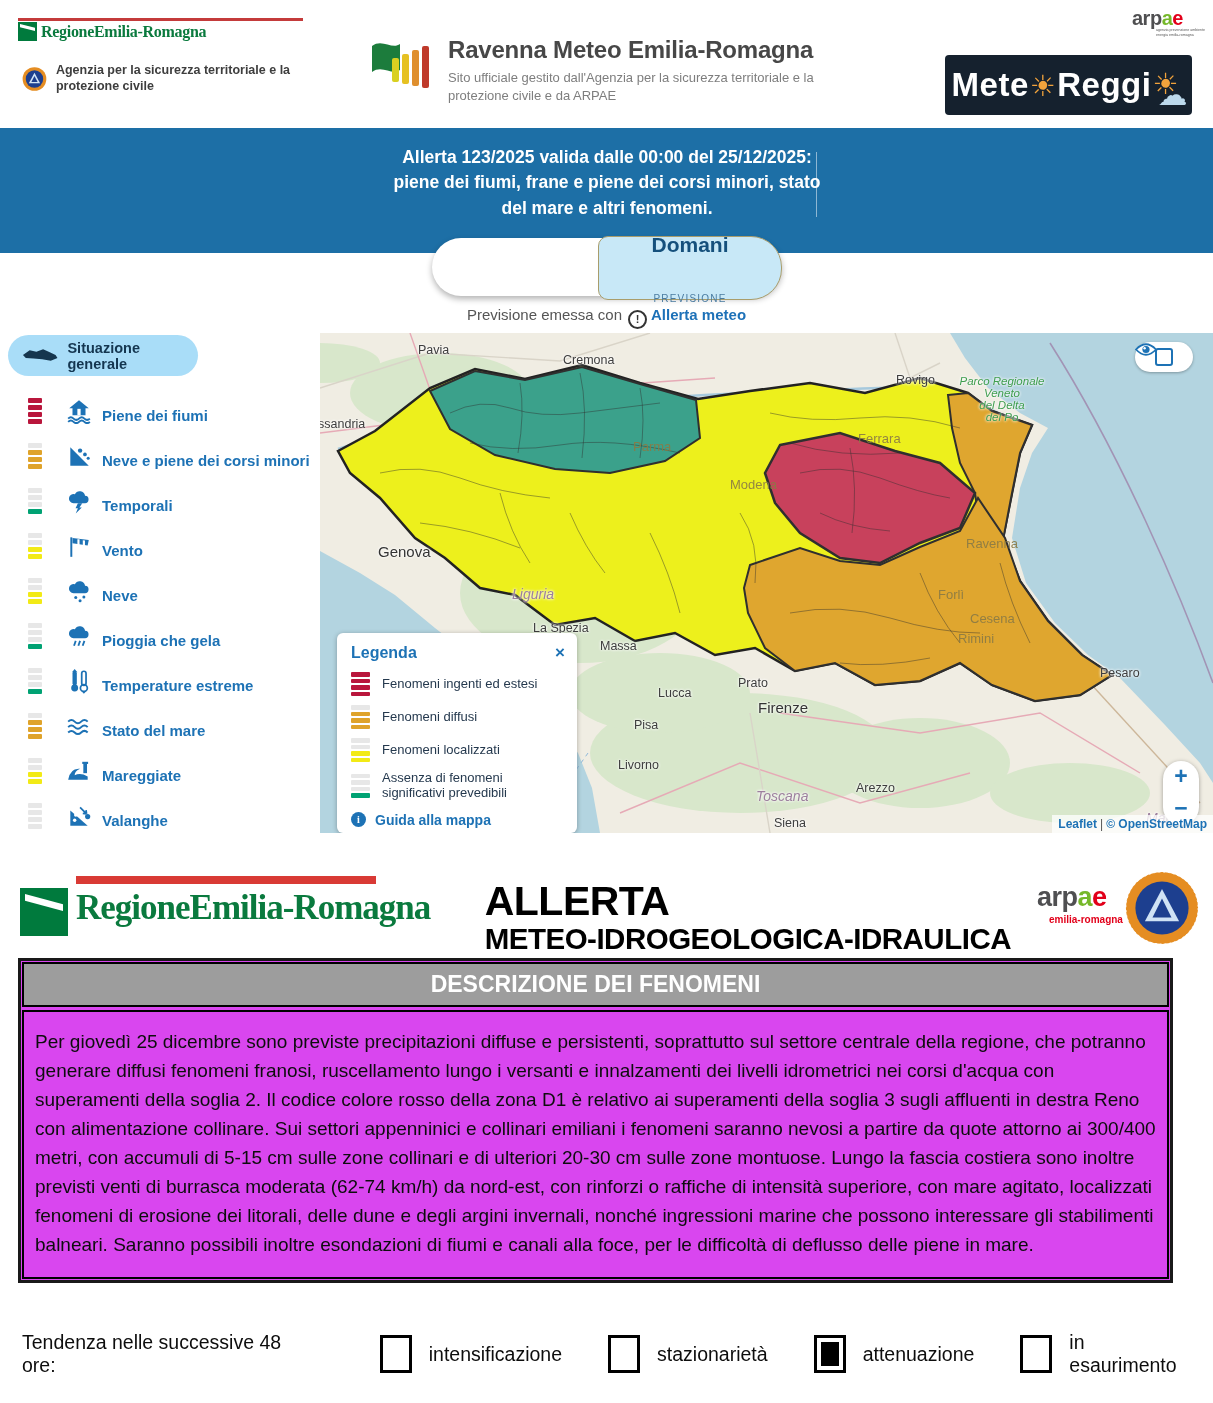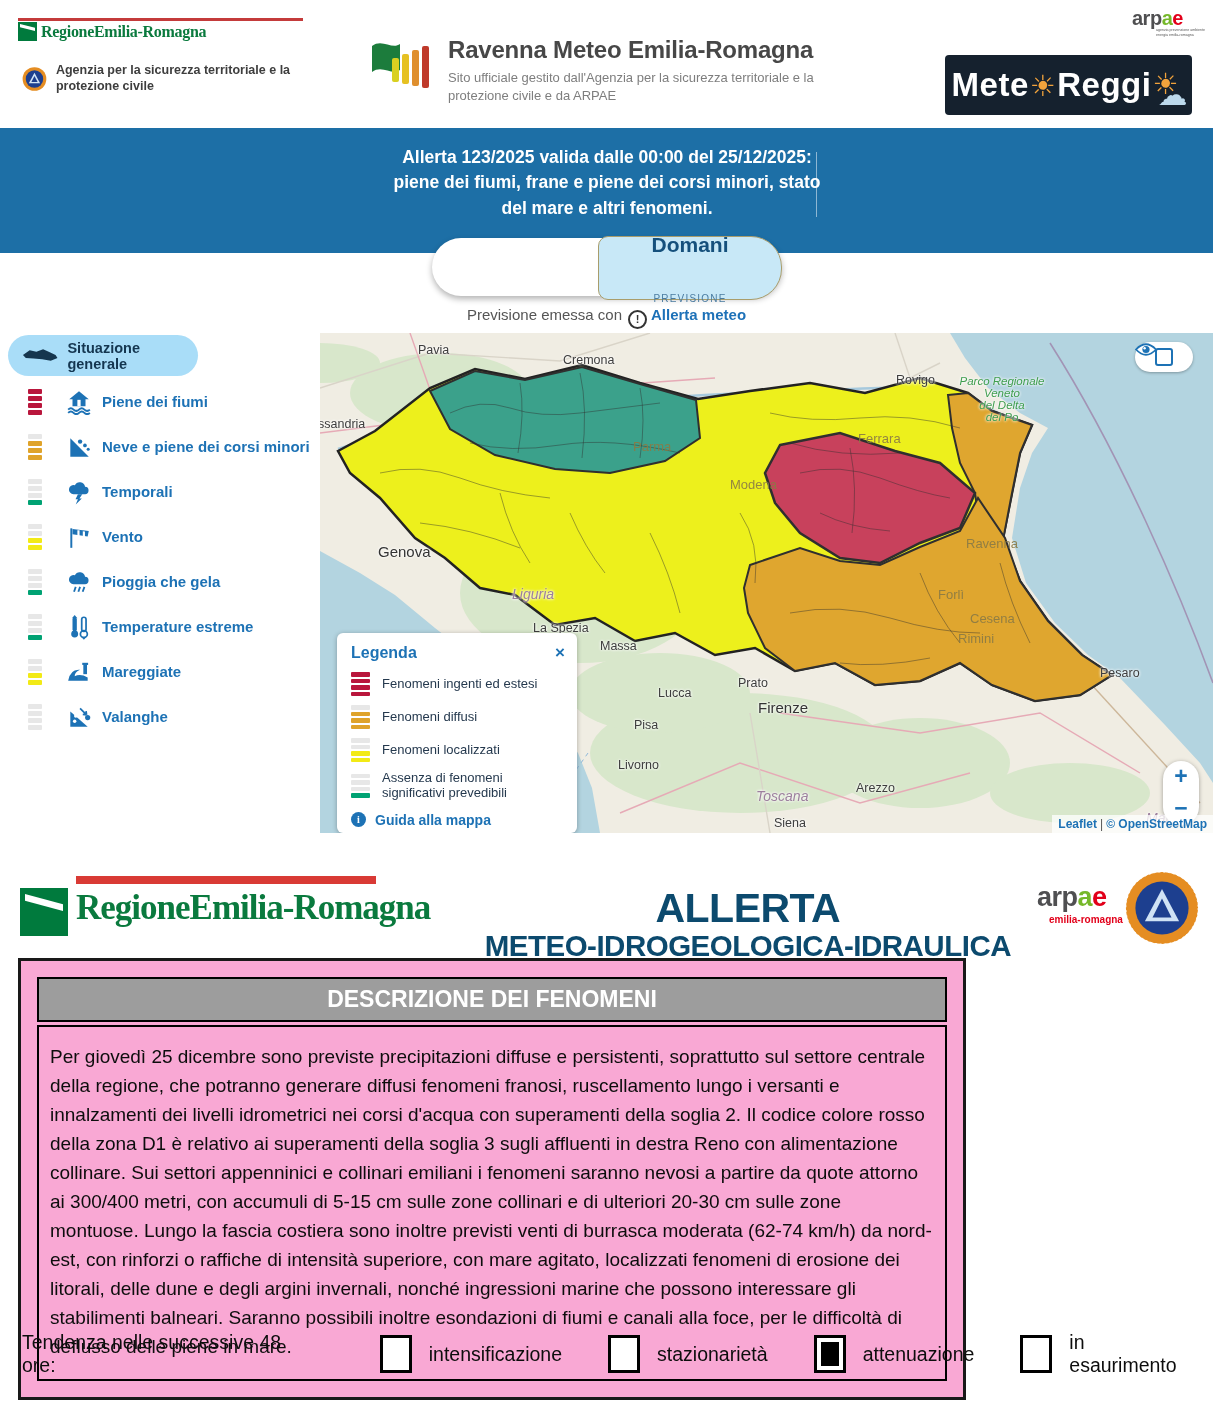--- a/index.html
+++ b/index.html
@@ -52,21 +52,21 @@
       font-size:11px;font-weight:bold;line-height:15px;color:#333;vertical-align:-3px;margin:0 4px 0 6px;}
   .note .lnk{color:#1d71b8;font-weight:bold;}
 
   
   .main{position:absolute;left:0;top:333px;width:1213px;height:500px;}
   .sidebar{position:absolute;left:0;top:0;width:320px;height:500px;background:#fff;}
   .sb-active{position:absolute;left:8px;top:2px;width:190px;height:41px;background:#a9ddf8;border-radius:21px;
       display:flex;align-items:center;gap:9px;padding:0 0 0 14px;box-sizing:border-box;cursor:pointer;}
   .sb-active .lbl{font-size:14.5px;font-weight:bold;color:#143650;}
   .sb-list{position:absolute;left:0;top:46px;width:320px;}
-  .sb-item{height:45px;display:flex;align-items:center;cursor:pointer;}
+  .sb-item{height:45px;display:flex;align-items:flex-end;cursor:pointer;}
   .sb-item .bars{margin-left:28px;width:14px;}
   .sb-item .icon{margin-left:22px;width:30px;text-align:center;}
   .sb-item .lbl{margin-left:8px;font-size:15px;font-weight:bold;color:#1d72b5;}
   .bars{display:flex;flex-direction:column;gap:2px;}
   .bars i{display:block;width:14px;height:5px;border-radius:1px;}
 
   
   .map{position:absolute;left:320px;top:0;width:893px;height:500px;overflow:hidden;background:#f0ede3;}
   .map svg{position:absolute;left:0;top:0;}
   .map-label{position:absolute;font-size:12.5px;color:#3d3d3d;text-shadow:0 0 3px #fff,0 0 3px #fff;white-space:pre-line;}
@@ -101,29 +101,29 @@
 
   
   .doc-logos{position:absolute;left:0;top:866px;width:1213px;height:90px;}
   .rer-doc{position:absolute;left:20px;top:8px;}
   .rer-doc .redbar{position:absolute;left:56px;top:2px;width:300px;height:8px;background:#d93a35;}
   .rer-doc .sq{position:absolute;left:0;top:14px;width:48px;height:48px;background:#007a3d;}
   .rer-doc .sq:after{content:"";position:absolute;left:5px;top:6px;width:38px;height:17px;background:#fff;
       clip-path:polygon(0 0,100% 60%,100% 100%,0 40%);}
   .rer-doc .word{position:absolute;left:56px;top:14px;font-family:"Liberation Serif",serif;font-weight:bold;
       color:#0a7a3e;font-size:35px;letter-spacing:-1px;white-space:nowrap;}
-  .allerta-title{position:absolute;right:202px;top:20px;text-align:center;color:#0c4a6e;line-height:1.08;}
+  .allerta-title{position:absolute;right:202px;top:13px;text-align:left;color:#000000;line-height:1.08;}
   .allerta-title .l1{font-size:41px;font-weight:bold;letter-spacing:-0.5px;}
   .allerta-title .l2{font-size:29.5px;font-weight:bold;letter-spacing:-0.5px;}
   .arpae-doc{position:absolute;left:1037px;top:18px;line-height:1;}
   .arpae-doc .arpae-word{font-size:27px;}
   .arpae-doc .sub{font-size:10px;color:#e2001a;font-weight:bold;margin-top:4px;margin-left:12px;text-align:center;}
   .pc-badge{position:absolute;left:1124px;top:4px;}
-  .doc-frame{position:absolute;left:18px;top:958px;width:948px;border:3px solid #191919;box-sizing:border-box;
-      background:#f9a8d4;padding:16px;}
+  .doc-frame{position:absolute;left:18px;top:958px;width:1155px;border:3px solid #191919;box-sizing:border-box;
+      background:#d946ef;padding:1px;}
   .doc-title{border:2px solid #000;background:#9d9d9d;height:41px;display:flex;align-items:center;justify-content:center;
       color:#fff;font-weight:bold;font-size:23px;letter-spacing:0px;}
   .doc-body{border:2px solid #000;margin-top:3px;padding:15px 11px 18px 11px;font-size:19px;line-height:29px;
       color:#0d0d0d;text-align:left;}
   .tendenza{position:absolute;left:22px;top:1332px;width:1175px;height:44px;display:flex;align-items:center;
       font-size:19.5px;color:#0d0d0d;}
   .tendenza .cap{margin-right:14px;}
   .opt{display:flex;align-items:center;gap:17px;margin-left:46px;}
   .opt:first-of-type{margin-left:12px;}
   .cb{width:26px;height:32px;border:3px solid #000;background:#fff;position:relative;flex:0 0 auto;cursor:pointer;}
@@ -278,20 +278,37 @@
             <svg class="ic" width="26" height="26" viewBox="0 0 24 24" fill="#1d72b5">
                 <rect x="4" y="4" width="1.8" height="18"></rect>
                 <polygon points="6,4.5 21,6.5 20,11.5 6,9.5"></polygon>
                 <rect x="10.5" y="5" width="2" height="5.6" fill="#fff" transform="skewY(4)"></rect>
                 <rect x="15.5" y="5.6" width="2" height="5.4" fill="#fff" transform="skewY(4)"></rect>
               </svg>
           </span>
           <span class="lbl">Vento</span>
         </div>
 
+        <div class="sb-item">
+          <span class="bars">
+              <i style="background: rgb(231, 231, 231);"></i>
+              <i style="background: rgb(231, 231, 231);"></i>
+              <i style="background: rgb(242, 234, 22);"></i>
+              <i style="background: rgb(242, 234, 22);"></i>
+            </span>
+          <span class="icon">
+            <svg class="ic" width="26" height="26" viewBox="0 0 24 24" fill="#1d72b5">
+                <path d="M7 14 a4.2 4.2 0 1 1 1.2 -8.2 a5 5 0 0 1 9.4 1.4 a3.4 3.4 0 0 1 -0.4 6.8 Z"></path>
+                <circle cx="9" cy="18" r="1.4"></circle>
+                <circle cx="13" cy="21" r="1.4"></circle>
+                <circle cx="16.5" cy="17.5" r="1.4"></circle>
+              </svg>
+          </span>
+          <span class="lbl">Neve</span>
+        </div>
 
         <div class="sb-item">
           <span class="bars">
               <i style="background: rgb(231, 231, 231);"></i>
               <i style="background: rgb(231, 231, 231);"></i>
               <i style="background: rgb(231, 231, 231);"></i>
               <i style="background: rgb(0, 162, 115);"></i>
             </span>
           <span class="icon">
             <svg class="ic" width="26" height="26" viewBox="0 0 24 24" fill="#1d72b5">
@@ -315,20 +332,38 @@
                 <circle cx="8" cy="18.5" r="3.2"></circle>
                 <polygon points="8,1 10.5,4 5.5,4"></polygon>
                 <rect x="14.5" y="3" width="4" height="13" rx="2" fill="none" stroke="#1d72b5" stroke-width="1.6"></rect>
                 <circle cx="16.5" cy="18.5" r="3.2" fill="none" stroke="#1d72b5" stroke-width="1.6"></circle>
                 <polygon points="16.5,23.8 19,21 14,21"></polygon>
               </svg>
           </span>
           <span class="lbl">Temperature estreme</span>
         </div>
 
+        <div class="sb-item">
+          <span class="bars">
+              <i style="background: rgb(231, 231, 231);"></i>
+              <i style="background: rgb(223, 163, 42);"></i>
+              <i style="background: rgb(223, 163, 42);"></i>
+              <i style="background: rgb(223, 163, 42);"></i>
+            </span>
+          <span class="icon">
+            <svg class="ic" width="26" height="26" viewBox="0 0 24 24">
+                <g fill="none" stroke="#1d72b5" stroke-width="1.8">
+                  <path d="M2 8 q3 -3 6 0 t6 0 t6 0"></path>
+                  <path d="M2 13 q3 -3 6 0 t6 0 t6 0"></path>
+                  <path d="M2 18 q3 -3 6 0 t6 0 t6 0"></path>
+                </g>
+              </svg>
+          </span>
+          <span class="lbl">Stato del mare</span>
+        </div>
 
         <div class="sb-item">
           <span class="bars">
               <i style="background: rgb(231, 231, 231);"></i>
               <i style="background: rgb(231, 231, 231);"></i>
               <i style="background: rgb(242, 234, 22);"></i>
               <i style="background: rgb(242, 234, 22);"></i>
             </span>
           <span class="icon">
             <svg class="ic" width="26" height="26" viewBox="0 0 24 24" fill="#1d72b5">

